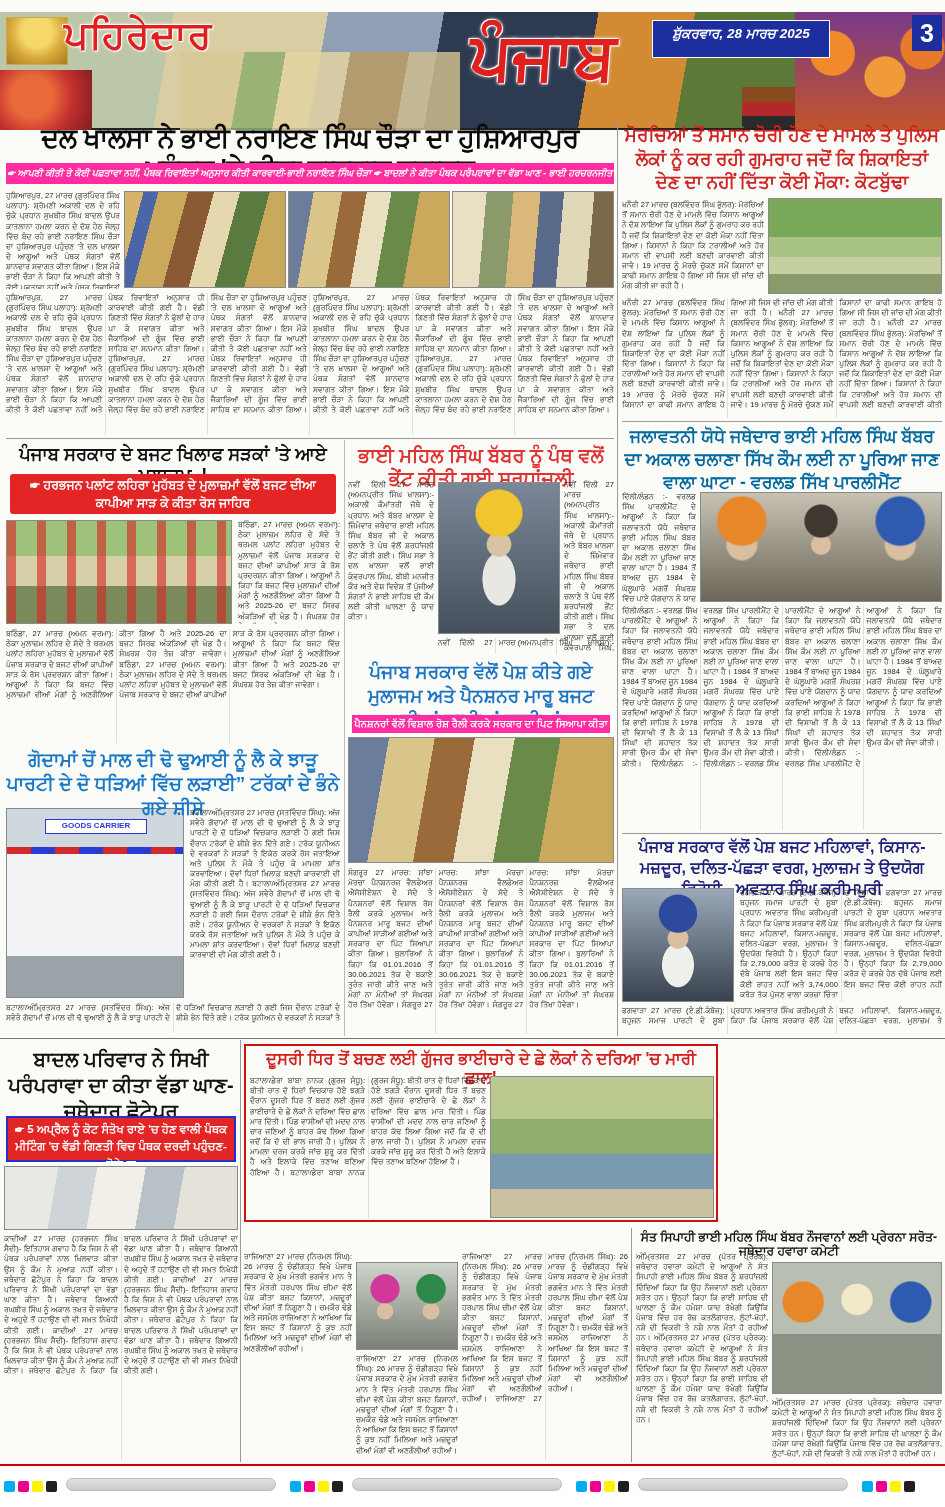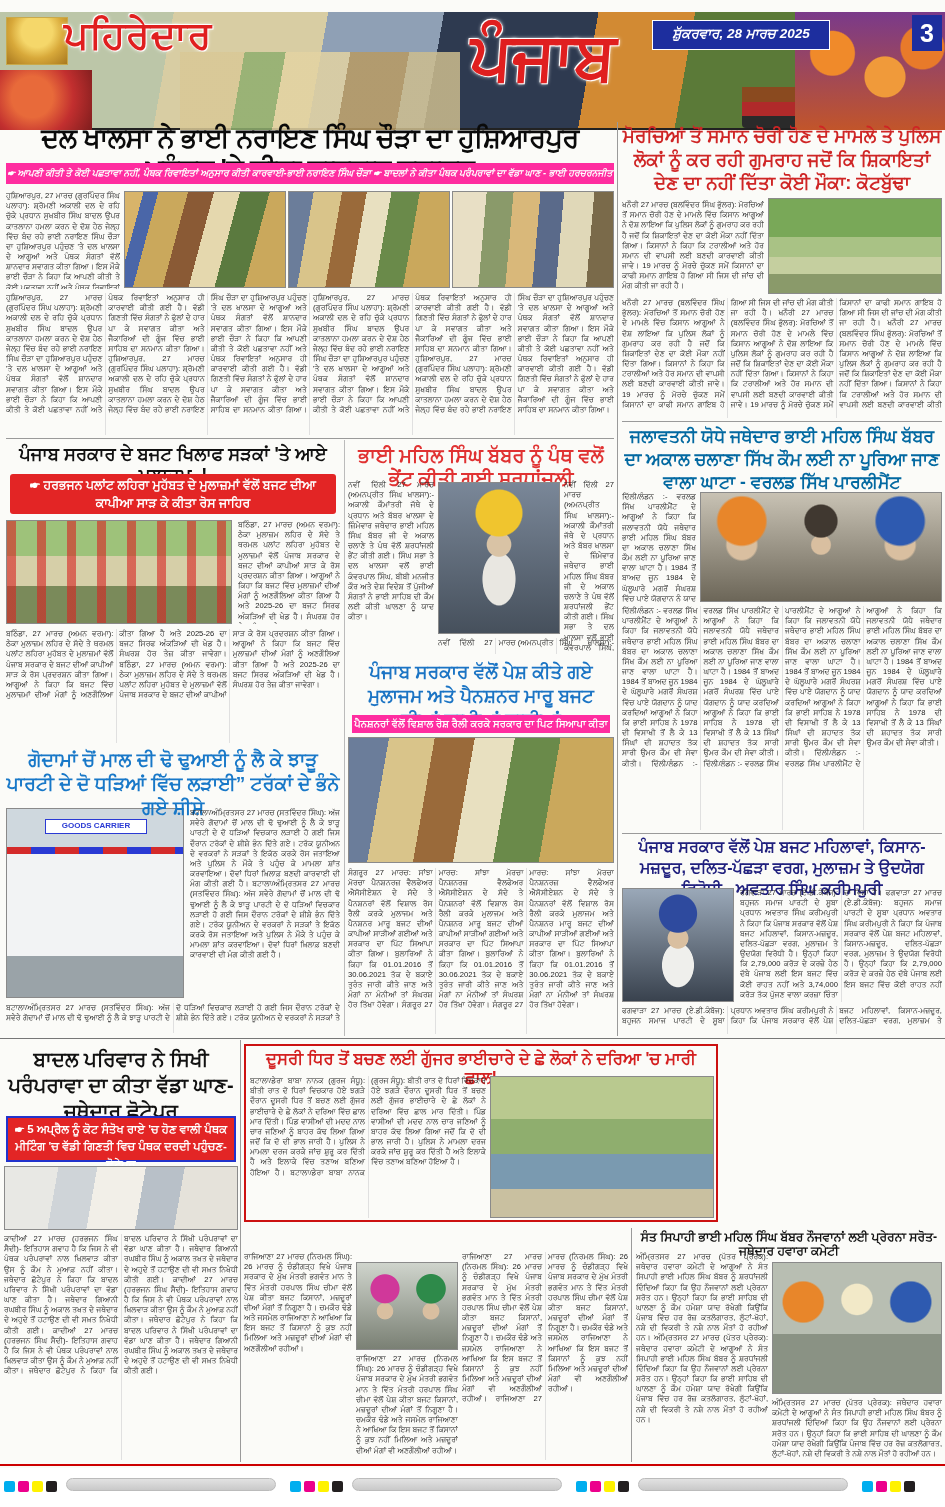--- a/index.html
+++ b/index.html
@@ -46,40 +46,40 @@
 <div id="page">
 
   <div id="masthead" class="abs">
     <div class="abs" style="left:6px;top:5px;width:62px;height:48px;background:radial-gradient(circle at 50% 30%,#f5d76a 0 35%,#d8a93a 60%,#a8781f);border:1px solid #c9a94a;"></div>
     <div class="abs" style="left:0;top:58px;width:92px;height:60px;background:radial-gradient(circle at 35% 45%,#e86a3a 0 30%,#c22f2f 60%,#7e1d1d);"></div>
     <div class="abs mh-title" style="left:64px;top:2px;font-size:38px;letter-spacing:1px;">ਪਹਿਰੇਦਾਰ</div>
     <div class="abs" style="left:180px;top:40px;width:280px;height:78px;background:linear-gradient(100deg,#d9c896 0 22%,#8fae6e 22% 36%,#e3d3a2 36% 58%,#b89a62 58% 78%,#cdbd8e 78%);opacity:.85;"></div>
     <div class="abs mh-title" style="left:470px;top:6px;font-size:66px;transform:skew(-4deg);">ਪੰਜਾਬ</div>
     <div class="abs" style="left:742px;top:58px;width:190px;height:58px;background:linear-gradient(180deg,rgba(0,0,0,0) 0 30%,#8a4a1f 30% 55%,#b02a2a 55% 80%,#2a2a2a 80%);border-radius:4px;"></div>
     <div class="abs" style="left:795px;top:0;width:150px;height:118px;background:radial-gradient(circle at 25% 35%,#f08a2a 0 16%,rgba(0,0,0,0) 17%),radial-gradient(circle at 60% 55%,#f09a3a 0 18%,rgba(0,0,0,0) 19%),radial-gradient(circle at 85% 30%,#e87a2a 0 14%,rgba(0,0,0,0) 15%),linear-gradient(180deg,#7a3a8a,#c2552a);"></div>
-    <div class="abs bluebox" style="left:652px;top:8px;width:178px;height:30px;font-size:13.5px;font-weight:bold;font-style:italic;line-height:26px;border:1px solid #fff;">
+    <div class="abs bluebox" style="left:652px;top:8px;width:178px;height:38px;font-size:13.5px;font-weight:bold;font-style:italic;line-height:26px;border:1px solid #fff;">
       <span>ਸ਼ੁੱਕਰਵਾਰ, 28 ਮਾਰਚ 2025</span>
     </div>
     <div class="abs bluebox" style="left:912px;top:3px;width:30px;height:36px;font-size:25px;font-weight:bold;line-height:36px;">
       <span>3</span>
     </div>
   </div>
 
   <div class="abs hl" style="left:6px;top:123px;width:608px;height:38px;font-size:27px;color:#0a0a0a;letter-spacing:-0.5px;">ਦਲ ਖਾਲਸਾ ਨੇ ਭਾਈ ਨਰਾਇਣ ਸਿੰਘ ਚੌੜਾ ਦਾ ਹੁਸ਼ਿਆਰਪੁਰ ਪਹੁੰਚਣ 'ਤੇ ਕੀਤਾ ਸ਼ਾਨਦਾਰ ਸਵਾਗਤ</div>
   <div class="abs kicker" style="left:6px;top:163px;width:608px;height:21px;font-size:9.3px;line-height:21px;overflow:hidden;">☛ ਆਪਣੀ ਕੀਤੀ ਤੇ ਕੋਈ ਪਛਤਾਵਾ ਨਹੀਂ, ਪੰਥਕ ਰਿਵਾਇਤਾਂ ਅਨੁਸਾਰ ਕੀਤੀ ਕਾਰਵਾਈ-ਭਾਈ ਨਰਾਇਣ ਸਿੰਘ ਚੌੜਾ   ☛ ਬਾਦਲਾਂ ਨੇ ਕੀਤਾ ਪੰਥਕ ਪਰੰਪਰਾਵਾਂ ਦਾ ਵੱਡਾ ਘਾਣ - ਭਾਈ ਹਰਚਰਨਜੀਤ ਸਿੰਘ ਧਾਮੀ</div>
 
   <div class="abs body" style="left:6px;top:191px;width:114px;height:98px;">ਹੁਸ਼ਿਆਰਪੁਰ, 27 ਮਾਰਚ (ਗੁਰਪਿੰਦਰ ਸਿੰਘ ਪਲਾਹਾ): ਸ਼੍ਰੋਮਣੀ ਅਕਾਲੀ ਦਲ ਦੇ ਰਹਿ ਚੁੱਕੇ ਪ੍ਰਧਾਨ ਸੁਖਬੀਰ ਸਿੰਘ ਬਾਦਲ ਉਪਰ ਕਾਤਲਾਨਾ ਹਮਲਾ ਕਰਨ ਦੇ ਦੋਸ਼ ਹੇਠ ਜੇਲ੍ਹ ਵਿੱਚ ਬੰਦ ਰਹੇ ਭਾਈ ਨਰਾਇਣ ਸਿੰਘ ਚੌੜਾ ਦਾ ਹੁਸ਼ਿਆਰਪੁਰ ਪਹੁੰਚਣ 'ਤੇ ਦਲ ਖਾਲਸਾ ਦੇ ਆਗੂਆਂ ਅਤੇ ਪੰਥਕ ਸੰਗਤਾਂ ਵੱਲੋਂ ਸ਼ਾਨਦਾਰ ਸਵਾਗਤ ਕੀਤਾ ਗਿਆ। ਇਸ ਮੌਕੇ ਭਾਈ ਚੌੜਾ ਨੇ ਕਿਹਾ ਕਿ ਆਪਣੀ ਕੀਤੀ ਤੇ ਕੋਈ ਪਛਤਾਵਾ ਨਹੀਂ ਅਤੇ ਪੰਥਕ ਰਿਵਾਇਤਾਂ ਅਨੁਸਾਰ ਹੀ ਕਾਰਵਾਈ ਕੀਤੀ ਗਈ ਹੈ। ਵੱਡੀ ਗਿਣਤੀ ਵਿੱਚ ਸੰਗਤਾਂ ਨੇ ਫੁੱਲਾਂ ਦੇ ਹਾਰ ਪਾ ਕੇ ਸਵਾਗਤ ਕੀਤਾ ਅਤੇ ਜੈਕਾਰਿਆਂ ਦੀ ਗੂੰਜ ਵਿੱਚ ਭਾਈ ਸਾਹਿਬ ਦਾ ਸਨਮਾਨ ਕੀਤਾ ਗਿਆ।</div>
   <div class="abs photo ph-crowd1" style="left:124px;top:191px;width:162px;height:97px;"></div>
   <div class="abs photo ph-crowd2" style="left:288px;top:191px;width:162px;height:97px;"></div>
   <div class="abs photo ph-crowd4" style="left:452px;top:191px;width:162px;height:97px;"></div>
   <div class="abs body c6" style="left:6px;top:293px;width:608px;height:142px;">ਹੁਸ਼ਿਆਰਪੁਰ, 27 ਮਾਰਚ (ਗੁਰਪਿੰਦਰ ਸਿੰਘ ਪਲਾਹਾ): ਸ਼੍ਰੋਮਣੀ ਅਕਾਲੀ ਦਲ ਦੇ ਰਹਿ ਚੁੱਕੇ ਪ੍ਰਧਾਨ ਸੁਖਬੀਰ ਸਿੰਘ ਬਾਦਲ ਉਪਰ ਕਾਤਲਾਨਾ ਹਮਲਾ ਕਰਨ ਦੇ ਦੋਸ਼ ਹੇਠ ਜੇਲ੍ਹ ਵਿੱਚ ਬੰਦ ਰਹੇ ਭਾਈ ਨਰਾਇਣ ਸਿੰਘ ਚੌੜਾ ਦਾ ਹੁਸ਼ਿਆਰਪੁਰ ਪਹੁੰਚਣ 'ਤੇ ਦਲ ਖਾਲਸਾ ਦੇ ਆਗੂਆਂ ਅਤੇ ਪੰਥਕ ਸੰਗਤਾਂ ਵੱਲੋਂ ਸ਼ਾਨਦਾਰ ਸਵਾਗਤ ਕੀਤਾ ਗਿਆ। ਇਸ ਮੌਕੇ ਭਾਈ ਚੌੜਾ ਨੇ ਕਿਹਾ ਕਿ ਆਪਣੀ ਕੀਤੀ ਤੇ ਕੋਈ ਪਛਤਾਵਾ ਨਹੀਂ ਅਤੇ ਪੰਥਕ ਰਿਵਾਇਤਾਂ ਅਨੁਸਾਰ ਹੀ ਕਾਰਵਾਈ ਕੀਤੀ ਗਈ ਹੈ। ਵੱਡੀ ਗਿਣਤੀ ਵਿੱਚ ਸੰਗਤਾਂ ਨੇ ਫੁੱਲਾਂ ਦੇ ਹਾਰ ਪਾ ਕੇ ਸਵਾਗਤ ਕੀਤਾ ਅਤੇ ਜੈਕਾਰਿਆਂ ਦੀ ਗੂੰਜ ਵਿੱਚ ਭਾਈ ਸਾਹਿਬ ਦਾ ਸਨਮਾਨ ਕੀਤਾ ਗਿਆ। ਹੁਸ਼ਿਆਰਪੁਰ, 27 ਮਾਰਚ (ਗੁਰਪਿੰਦਰ ਸਿੰਘ ਪਲਾਹਾ): ਸ਼੍ਰੋਮਣੀ ਅਕਾਲੀ ਦਲ ਦੇ ਰਹਿ ਚੁੱਕੇ ਪ੍ਰਧਾਨ ਸੁਖਬੀਰ ਸਿੰਘ ਬਾਦਲ ਉਪਰ ਕਾਤਲਾਨਾ ਹਮਲਾ ਕਰਨ ਦੇ ਦੋਸ਼ ਹੇਠ ਜੇਲ੍ਹ ਵਿੱਚ ਬੰਦ ਰਹੇ ਭਾਈ ਨਰਾਇਣ ਸਿੰਘ ਚੌੜਾ ਦਾ ਹੁਸ਼ਿਆਰਪੁਰ ਪਹੁੰਚਣ 'ਤੇ ਦਲ ਖਾਲਸਾ ਦੇ ਆਗੂਆਂ ਅਤੇ ਪੰਥਕ ਸੰਗਤਾਂ ਵੱਲੋਂ ਸ਼ਾਨਦਾਰ ਸਵਾਗਤ ਕੀਤਾ ਗਿਆ। ਇਸ ਮੌਕੇ ਭਾਈ ਚੌੜਾ ਨੇ ਕਿਹਾ ਕਿ ਆਪਣੀ ਕੀਤੀ ਤੇ ਕੋਈ ਪਛਤਾਵਾ ਨਹੀਂ ਅਤੇ ਪੰਥਕ ਰਿਵਾਇਤਾਂ ਅਨੁਸਾਰ ਹੀ ਕਾਰਵਾਈ ਕੀਤੀ ਗਈ ਹੈ। ਵੱਡੀ ਗਿਣਤੀ ਵਿੱਚ ਸੰਗਤਾਂ ਨੇ ਫੁੱਲਾਂ ਦੇ ਹਾਰ ਪਾ ਕੇ ਸਵਾਗਤ ਕੀਤਾ ਅਤੇ ਜੈਕਾਰਿਆਂ ਦੀ ਗੂੰਜ ਵਿੱਚ ਭਾਈ ਸਾਹਿਬ ਦਾ ਸਨਮਾਨ ਕੀਤਾ ਗਿਆ। ਹੁਸ਼ਿਆਰਪੁਰ, 27 ਮਾਰਚ (ਗੁਰਪਿੰਦਰ ਸਿੰਘ ਪਲਾਹਾ): ਸ਼੍ਰੋਮਣੀ ਅਕਾਲੀ ਦਲ ਦੇ ਰਹਿ ਚੁੱਕੇ ਪ੍ਰਧਾਨ ਸੁਖਬੀਰ ਸਿੰਘ ਬਾਦਲ ਉਪਰ ਕਾਤਲਾਨਾ ਹਮਲਾ ਕਰਨ ਦੇ ਦੋਸ਼ ਹੇਠ ਜੇਲ੍ਹ ਵਿੱਚ ਬੰਦ ਰਹੇ ਭਾਈ ਨਰਾਇਣ ਸਿੰਘ ਚੌੜਾ ਦਾ ਹੁਸ਼ਿਆਰਪੁਰ ਪਹੁੰਚਣ 'ਤੇ ਦਲ ਖਾਲਸਾ ਦੇ ਆਗੂਆਂ ਅਤੇ ਪੰਥਕ ਸੰਗਤਾਂ ਵੱਲੋਂ ਸ਼ਾਨਦਾਰ ਸਵਾਗਤ ਕੀਤਾ ਗਿਆ। ਇਸ ਮੌਕੇ ਭਾਈ ਚੌੜਾ ਨੇ ਕਿਹਾ ਕਿ ਆਪਣੀ ਕੀਤੀ ਤੇ ਕੋਈ ਪਛਤਾਵਾ ਨਹੀਂ ਅਤੇ ਪੰਥਕ ਰਿਵਾਇਤਾਂ ਅਨੁਸਾਰ ਹੀ ਕਾਰਵਾਈ ਕੀਤੀ ਗਈ ਹੈ। ਵੱਡੀ ਗਿਣਤੀ ਵਿੱਚ ਸੰਗਤਾਂ ਨੇ ਫੁੱਲਾਂ ਦੇ ਹਾਰ ਪਾ ਕੇ ਸਵਾਗਤ ਕੀਤਾ ਅਤੇ ਜੈਕਾਰਿਆਂ ਦੀ ਗੂੰਜ ਵਿੱਚ ਭਾਈ ਸਾਹਿਬ ਦਾ ਸਨਮਾਨ ਕੀਤਾ ਗਿਆ। ਹੁਸ਼ਿਆਰਪੁਰ, 27 ਮਾਰਚ (ਗੁਰਪਿੰਦਰ ਸਿੰਘ ਪਲਾਹਾ): ਸ਼੍ਰੋਮਣੀ ਅਕਾਲੀ ਦਲ ਦੇ ਰਹਿ ਚੁੱਕੇ ਪ੍ਰਧਾਨ ਸੁਖਬੀਰ ਸਿੰਘ ਬਾਦਲ ਉਪਰ ਕਾਤਲਾਨਾ ਹਮਲਾ ਕਰਨ ਦੇ ਦੋਸ਼ ਹੇਠ ਜੇਲ੍ਹ ਵਿੱਚ ਬੰਦ ਰਹੇ ਭਾਈ ਨਰਾਇਣ ਸਿੰਘ ਚੌੜਾ ਦਾ ਹੁਸ਼ਿਆਰਪੁਰ ਪਹੁੰਚਣ 'ਤੇ ਦਲ ਖਾਲਸਾ ਦੇ ਆਗੂਆਂ ਅਤੇ ਪੰਥਕ ਸੰਗਤਾਂ ਵੱਲੋਂ ਸ਼ਾਨਦਾਰ ਸਵਾਗਤ ਕੀਤਾ ਗਿਆ। ਇਸ ਮੌਕੇ ਭਾਈ ਚੌੜਾ ਨੇ ਕਿਹਾ ਕਿ ਆਪਣੀ ਕੀਤੀ ਤੇ ਕੋਈ ਪਛਤਾਵਾ ਨਹੀਂ ਅਤੇ ਪੰਥਕ ਰਿਵਾਇਤਾਂ ਅਨੁਸਾਰ ਹੀ ਕਾਰਵਾਈ ਕੀਤੀ ਗਈ ਹੈ। ਵੱਡੀ ਗਿਣਤੀ ਵਿੱਚ ਸੰਗਤਾਂ ਨੇ ਫੁੱਲਾਂ ਦੇ ਹਾਰ ਪਾ ਕੇ ਸਵਾਗਤ ਕੀਤਾ ਅਤੇ ਜੈਕਾਰਿਆਂ ਦੀ ਗੂੰਜ ਵਿੱਚ ਭਾਈ ਸਾਹਿਬ ਦਾ ਸਨਮਾਨ ਕੀਤਾ ਗਿਆ।</div>
   <div class="abs hline" style="left:6px;top:438px;width:608px;"></div>
   <div class="abs vline" style="left:617px;top:122px;height:914px;"></div>
 
-  <div class="abs hl" style="left:622px;top:124px;width:320px;height:72px;font-size:18.5px;color:#cf2525;line-height:1.28;">ਮੋਰਚਿਆਂ ਤੋਂ ਸਮਾਨ ਚੋਰੀ ਹੋਣ ਦੇ ਮਾਮਲੇ ਤੇ ਪੁਲਿਸ ਲੋਕਾਂ ਨੂੰ ਕਰ ਰਹੀ ਗੁਮਰਾਹ ਜਦੋਂ ਕਿ ਸ਼ਿਕਾਇਤਾਂ ਦੇਣ ਦਾ ਨਹੀਂ ਦਿੱਤਾ ਕੋਈ ਮੌਕਾ: ਕੋਟਬੁੱਢਾ</div>
+  <div class="abs hl" style="left:622px;top:124px;width:320px;height:72px;font-size:18.5px;color:#cf2525;line-height:1.28;font-family:Liberation Serif, serif;">ਮੋਰਚਿਆਂ ਤੋਂ ਸਮਾਨ ਚੋਰੀ ਹੋਣ ਦੇ ਮਾਮਲੇ ਤੇ ਪੁਲਿਸ ਲੋਕਾਂ ਨੂੰ ਕਰ ਰਹੀ ਗੁਮਰਾਹ ਜਦੋਂ ਕਿ ਸ਼ਿਕਾਇਤਾਂ ਦੇਣ ਦਾ ਨਹੀਂ ਦਿੱਤਾ ਕੋਈ ਮੌਕਾ: ਕੋਟਬੁੱਢਾ</div>
   <div class="abs body" style="left:622px;top:200px;width:142px;height:94px;">ਖਨੌਰੀ 27 ਮਾਰਚ (ਬਲਵਿੰਦਰ ਸਿੰਘ ਭੁੱਲਰ): ਮੋਰਚਿਆਂ ਤੋਂ ਸਮਾਨ ਚੋਰੀ ਹੋਣ ਦੇ ਮਾਮਲੇ ਵਿੱਚ ਕਿਸਾਨ ਆਗੂਆਂ ਨੇ ਦੋਸ਼ ਲਾਇਆ ਕਿ ਪੁਲਿਸ ਲੋਕਾਂ ਨੂੰ ਗੁਮਰਾਹ ਕਰ ਰਹੀ ਹੈ ਜਦੋਂ ਕਿ ਸ਼ਿਕਾਇਤਾਂ ਦੇਣ ਦਾ ਕੋਈ ਮੌਕਾ ਨਹੀਂ ਦਿੱਤਾ ਗਿਆ। ਕਿਸਾਨਾਂ ਨੇ ਕਿਹਾ ਕਿ ਟਰਾਲੀਆਂ ਅਤੇ ਹੋਰ ਸਮਾਨ ਦੀ ਵਾਪਸੀ ਲਈ ਬਣਦੀ ਕਾਰਵਾਈ ਕੀਤੀ ਜਾਵੇ। 19 ਮਾਰਚ ਨੂੰ ਮੋਰਚੇ ਚੁੱਕਣ ਸਮੇਂ ਕਿਸਾਨਾਂ ਦਾ ਕਾਫੀ ਸਮਾਨ ਗਾਇਬ ਹੋ ਗਿਆ ਸੀ ਜਿਸ ਦੀ ਜਾਂਚ ਦੀ ਮੰਗ ਕੀਤੀ ਜਾ ਰਹੀ ਹੈ।</div>
   <div class="abs photo ph-trees" style="left:768px;top:198px;width:174px;height:96px;"></div>
   <div class="abs body c3" style="left:622px;top:298px;width:320px;height:120px;">ਖਨੌਰੀ 27 ਮਾਰਚ (ਬਲਵਿੰਦਰ ਸਿੰਘ ਭੁੱਲਰ): ਮੋਰਚਿਆਂ ਤੋਂ ਸਮਾਨ ਚੋਰੀ ਹੋਣ ਦੇ ਮਾਮਲੇ ਵਿੱਚ ਕਿਸਾਨ ਆਗੂਆਂ ਨੇ ਦੋਸ਼ ਲਾਇਆ ਕਿ ਪੁਲਿਸ ਲੋਕਾਂ ਨੂੰ ਗੁਮਰਾਹ ਕਰ ਰਹੀ ਹੈ ਜਦੋਂ ਕਿ ਸ਼ਿਕਾਇਤਾਂ ਦੇਣ ਦਾ ਕੋਈ ਮੌਕਾ ਨਹੀਂ ਦਿੱਤਾ ਗਿਆ। ਕਿਸਾਨਾਂ ਨੇ ਕਿਹਾ ਕਿ ਟਰਾਲੀਆਂ ਅਤੇ ਹੋਰ ਸਮਾਨ ਦੀ ਵਾਪਸੀ ਲਈ ਬਣਦੀ ਕਾਰਵਾਈ ਕੀਤੀ ਜਾਵੇ। 19 ਮਾਰਚ ਨੂੰ ਮੋਰਚੇ ਚੁੱਕਣ ਸਮੇਂ ਕਿਸਾਨਾਂ ਦਾ ਕਾਫੀ ਸਮਾਨ ਗਾਇਬ ਹੋ ਗਿਆ ਸੀ ਜਿਸ ਦੀ ਜਾਂਚ ਦੀ ਮੰਗ ਕੀਤੀ ਜਾ ਰਹੀ ਹੈ। ਖਨੌਰੀ 27 ਮਾਰਚ (ਬਲਵਿੰਦਰ ਸਿੰਘ ਭੁੱਲਰ): ਮੋਰਚਿਆਂ ਤੋਂ ਸਮਾਨ ਚੋਰੀ ਹੋਣ ਦੇ ਮਾਮਲੇ ਵਿੱਚ ਕਿਸਾਨ ਆਗੂਆਂ ਨੇ ਦੋਸ਼ ਲਾਇਆ ਕਿ ਪੁਲਿਸ ਲੋਕਾਂ ਨੂੰ ਗੁਮਰਾਹ ਕਰ ਰਹੀ ਹੈ ਜਦੋਂ ਕਿ ਸ਼ਿਕਾਇਤਾਂ ਦੇਣ ਦਾ ਕੋਈ ਮੌਕਾ ਨਹੀਂ ਦਿੱਤਾ ਗਿਆ। ਕਿਸਾਨਾਂ ਨੇ ਕਿਹਾ ਕਿ ਟਰਾਲੀਆਂ ਅਤੇ ਹੋਰ ਸਮਾਨ ਦੀ ਵਾਪਸੀ ਲਈ ਬਣਦੀ ਕਾਰਵਾਈ ਕੀਤੀ ਜਾਵੇ। 19 ਮਾਰਚ ਨੂੰ ਮੋਰਚੇ ਚੁੱਕਣ ਸਮੇਂ ਕਿਸਾਨਾਂ ਦਾ ਕਾਫੀ ਸਮਾਨ ਗਾਇਬ ਹੋ ਗਿਆ ਸੀ ਜਿਸ ਦੀ ਜਾਂਚ ਦੀ ਮੰਗ ਕੀਤੀ ਜਾ ਰਹੀ ਹੈ। ਖਨੌਰੀ 27 ਮਾਰਚ (ਬਲਵਿੰਦਰ ਸਿੰਘ ਭੁੱਲਰ): ਮੋਰਚਿਆਂ ਤੋਂ ਸਮਾਨ ਚੋਰੀ ਹੋਣ ਦੇ ਮਾਮਲੇ ਵਿੱਚ ਕਿਸਾਨ ਆਗੂਆਂ ਨੇ ਦੋਸ਼ ਲਾਇਆ ਕਿ ਪੁਲਿਸ ਲੋਕਾਂ ਨੂੰ ਗੁਮਰਾਹ ਕਰ ਰਹੀ ਹੈ ਜਦੋਂ ਕਿ ਸ਼ਿਕਾਇਤਾਂ ਦੇਣ ਦਾ ਕੋਈ ਮੌਕਾ ਨਹੀਂ ਦਿੱਤਾ ਗਿਆ। ਕਿਸਾਨਾਂ ਨੇ ਕਿਹਾ ਕਿ ਟਰਾਲੀਆਂ ਅਤੇ ਹੋਰ ਸਮਾਨ ਦੀ ਵਾਪਸੀ ਲਈ ਬਣਦੀ ਕਾਰਵਾਈ ਕੀਤੀ ਜਾਵੇ। 19 ਮਾਰਚ ਨੂੰ ਮੋਰਚੇ ਚੁੱਕਣ ਸਮੇਂ ਕਿਸਾਨਾਂ ਦਾ ਕਾਫੀ ਸਮਾਨ ਗਾਇਬ ਹੋ ਗਿਆ ਸੀ ਜਿਸ ਦੀ ਜਾਂਚ ਦੀ ਮੰਗ ਕੀਤੀ ਜਾ ਰਹੀ ਹੈ।</div>
   <div class="abs hline" style="left:622px;top:421px;width:320px;"></div>
 
   <div class="abs hl" style="left:622px;top:425px;width:320px;height:62px;font-size:17.5px;color:#0369a1;line-height:1.3;">ਜਲਾਵਤਨੀ ਯੋਧੇ ਜਥੇਦਾਰ ਭਾਈ ਮਹਿਲ ਸਿੰਘ ਬੱਬਰ ਦਾ ਅਕਾਲ ਚਲਾਣਾ ਸਿੱਖ ਕੌਮ ਲਈ ਨਾ ਪੂਰਿਆ ਜਾਣ ਵਾਲਾ ਘਾਟਾ - ਵਰਲਡ ਸਿੱਖ ਪਾਰਲੀਮੈਂਟ</div>
   <div class="abs body" style="left:622px;top:492px;width:74px;height:110px;">ਦਿੱਲੀ/ਲੰਡਨ :- ਵਰਲਡ ਸਿੱਖ ਪਾਰਲੀਮੈਂਟ ਦੇ ਆਗੂਆਂ ਨੇ ਕਿਹਾ ਕਿ ਜਲਾਵਤਨੀ ਯੋਧੇ ਜਥੇਦਾਰ ਭਾਈ ਮਹਿਲ ਸਿੰਘ ਬੱਬਰ ਦਾ ਅਕਾਲ ਚਲਾਣਾ ਸਿੱਖ ਕੌਮ ਲਈ ਨਾ ਪੂਰਿਆ ਜਾਣ ਵਾਲਾ ਘਾਟਾ ਹੈ। 1984 ਤੋਂ ਬਾਅਦ ਜੂਨ 1984 ਦੇ ਘੱਲੂਘਾਰੇ ਮਗਰੋਂ ਸੰਘਰਸ਼ ਵਿੱਚ ਪਾਏ ਯੋਗਦਾਨ ਨੂੰ ਯਾਦ ਕਰਦਿਆਂ ਆਗੂਆਂ ਨੇ ਕਿਹਾ ਕਿ ਭਾਈ ਸਾਹਿਬ ਨੇ 1978 ਦੀ ਵਿਸਾਖੀ ਤੋਂ ਲੈ ਕੇ 13 ਸਿੰਘਾਂ ਦੀ ਸ਼ਹਾਦਤ ਤੱਕ ਸਾਰੀ ਉਮਰ ਕੌਮ ਦੀ ਸੇਵਾ ਕੀਤੀ।</div>
   <div class="abs photo ph-portraits3" style="left:700px;top:492px;width:242px;height:110px;"></div>
   <div class="abs body c4" style="left:622px;top:606px;width:320px;height:224px;">ਦਿੱਲੀ/ਲੰਡਨ :- ਵਰਲਡ ਸਿੱਖ ਪਾਰਲੀਮੈਂਟ ਦੇ ਆਗੂਆਂ ਨੇ ਕਿਹਾ ਕਿ ਜਲਾਵਤਨੀ ਯੋਧੇ ਜਥੇਦਾਰ ਭਾਈ ਮਹਿਲ ਸਿੰਘ ਬੱਬਰ ਦਾ ਅਕਾਲ ਚਲਾਣਾ ਸਿੱਖ ਕੌਮ ਲਈ ਨਾ ਪੂਰਿਆ ਜਾਣ ਵਾਲਾ ਘਾਟਾ ਹੈ। 1984 ਤੋਂ ਬਾਅਦ ਜੂਨ 1984 ਦੇ ਘੱਲੂਘਾਰੇ ਮਗਰੋਂ ਸੰਘਰਸ਼ ਵਿੱਚ ਪਾਏ ਯੋਗਦਾਨ ਨੂੰ ਯਾਦ ਕਰਦਿਆਂ ਆਗੂਆਂ ਨੇ ਕਿਹਾ ਕਿ ਭਾਈ ਸਾਹਿਬ ਨੇ 1978 ਦੀ ਵਿਸਾਖੀ ਤੋਂ ਲੈ ਕੇ 13 ਸਿੰਘਾਂ ਦੀ ਸ਼ਹਾਦਤ ਤੱਕ ਸਾਰੀ ਉਮਰ ਕੌਮ ਦੀ ਸੇਵਾ ਕੀਤੀ। ਦਿੱਲੀ/ਲੰਡਨ :- ਵਰਲਡ ਸਿੱਖ ਪਾਰਲੀਮੈਂਟ ਦੇ ਆਗੂਆਂ ਨੇ ਕਿਹਾ ਕਿ ਜਲਾਵਤਨੀ ਯੋਧੇ ਜਥੇਦਾਰ ਭਾਈ ਮਹਿਲ ਸਿੰਘ ਬੱਬਰ ਦਾ ਅਕਾਲ ਚਲਾਣਾ ਸਿੱਖ ਕੌਮ ਲਈ ਨਾ ਪੂਰਿਆ ਜਾਣ ਵਾਲਾ ਘਾਟਾ ਹੈ। 1984 ਤੋਂ ਬਾਅਦ ਜੂਨ 1984 ਦੇ ਘੱਲੂਘਾਰੇ ਮਗਰੋਂ ਸੰਘਰਸ਼ ਵਿੱਚ ਪਾਏ ਯੋਗਦਾਨ ਨੂੰ ਯਾਦ ਕਰਦਿਆਂ ਆਗੂਆਂ ਨੇ ਕਿਹਾ ਕਿ ਭਾਈ ਸਾਹਿਬ ਨੇ 1978 ਦੀ ਵਿਸਾਖੀ ਤੋਂ ਲੈ ਕੇ 13 ਸਿੰਘਾਂ ਦੀ ਸ਼ਹਾਦਤ ਤੱਕ ਸਾਰੀ ਉਮਰ ਕੌਮ ਦੀ ਸੇਵਾ ਕੀਤੀ। ਦਿੱਲੀ/ਲੰਡਨ :- ਵਰਲਡ ਸਿੱਖ ਪਾਰਲੀਮੈਂਟ ਦੇ ਆਗੂਆਂ ਨੇ ਕਿਹਾ ਕਿ ਜਲਾਵਤਨੀ ਯੋਧੇ ਜਥੇਦਾਰ ਭਾਈ ਮਹਿਲ ਸਿੰਘ ਬੱਬਰ ਦਾ ਅਕਾਲ ਚਲਾਣਾ ਸਿੱਖ ਕੌਮ ਲਈ ਨਾ ਪੂਰਿਆ ਜਾਣ ਵਾਲਾ ਘਾਟਾ ਹੈ। 1984 ਤੋਂ ਬਾਅਦ ਜੂਨ 1984 ਦੇ ਘੱਲੂਘਾਰੇ ਮਗਰੋਂ ਸੰਘਰਸ਼ ਵਿੱਚ ਪਾਏ ਯੋਗਦਾਨ ਨੂੰ ਯਾਦ ਕਰਦਿਆਂ ਆਗੂਆਂ ਨੇ ਕਿਹਾ ਕਿ ਭਾਈ ਸਾਹਿਬ ਨੇ 1978 ਦੀ ਵਿਸਾਖੀ ਤੋਂ ਲੈ ਕੇ 13 ਸਿੰਘਾਂ ਦੀ ਸ਼ਹਾਦਤ ਤੱਕ ਸਾਰੀ ਉਮਰ ਕੌਮ ਦੀ ਸੇਵਾ ਕੀਤੀ। ਦਿੱਲੀ/ਲੰਡਨ :- ਵਰਲਡ ਸਿੱਖ ਪਾਰਲੀਮੈਂਟ ਦੇ ਆਗੂਆਂ ਨੇ ਕਿਹਾ ਕਿ ਜਲਾਵਤਨੀ ਯੋਧੇ ਜਥੇਦਾਰ ਭਾਈ ਮਹਿਲ ਸਿੰਘ ਬੱਬਰ ਦਾ ਅਕਾਲ ਚਲਾਣਾ ਸਿੱਖ ਕੌਮ ਲਈ ਨਾ ਪੂਰਿਆ ਜਾਣ ਵਾਲਾ ਘਾਟਾ ਹੈ। 1984 ਤੋਂ ਬਾਅਦ ਜੂਨ 1984 ਦੇ ਘੱਲੂਘਾਰੇ ਮਗਰੋਂ ਸੰਘਰਸ਼ ਵਿੱਚ ਪਾਏ ਯੋਗਦਾਨ ਨੂੰ ਯਾਦ ਕਰਦਿਆਂ ਆਗੂਆਂ ਨੇ ਕਿਹਾ ਕਿ ਭਾਈ ਸਾਹਿਬ ਨੇ 1978 ਦੀ ਵਿਸਾਖੀ ਤੋਂ ਲੈ ਕੇ 13 ਸਿੰਘਾਂ ਦੀ ਸ਼ਹਾਦਤ ਤੱਕ ਸਾਰੀ ਉਮਰ ਕੌਮ ਦੀ ਸੇਵਾ ਕੀਤੀ।</div>
   <div class="abs hline" style="left:622px;top:833px;width:320px;"></div>

